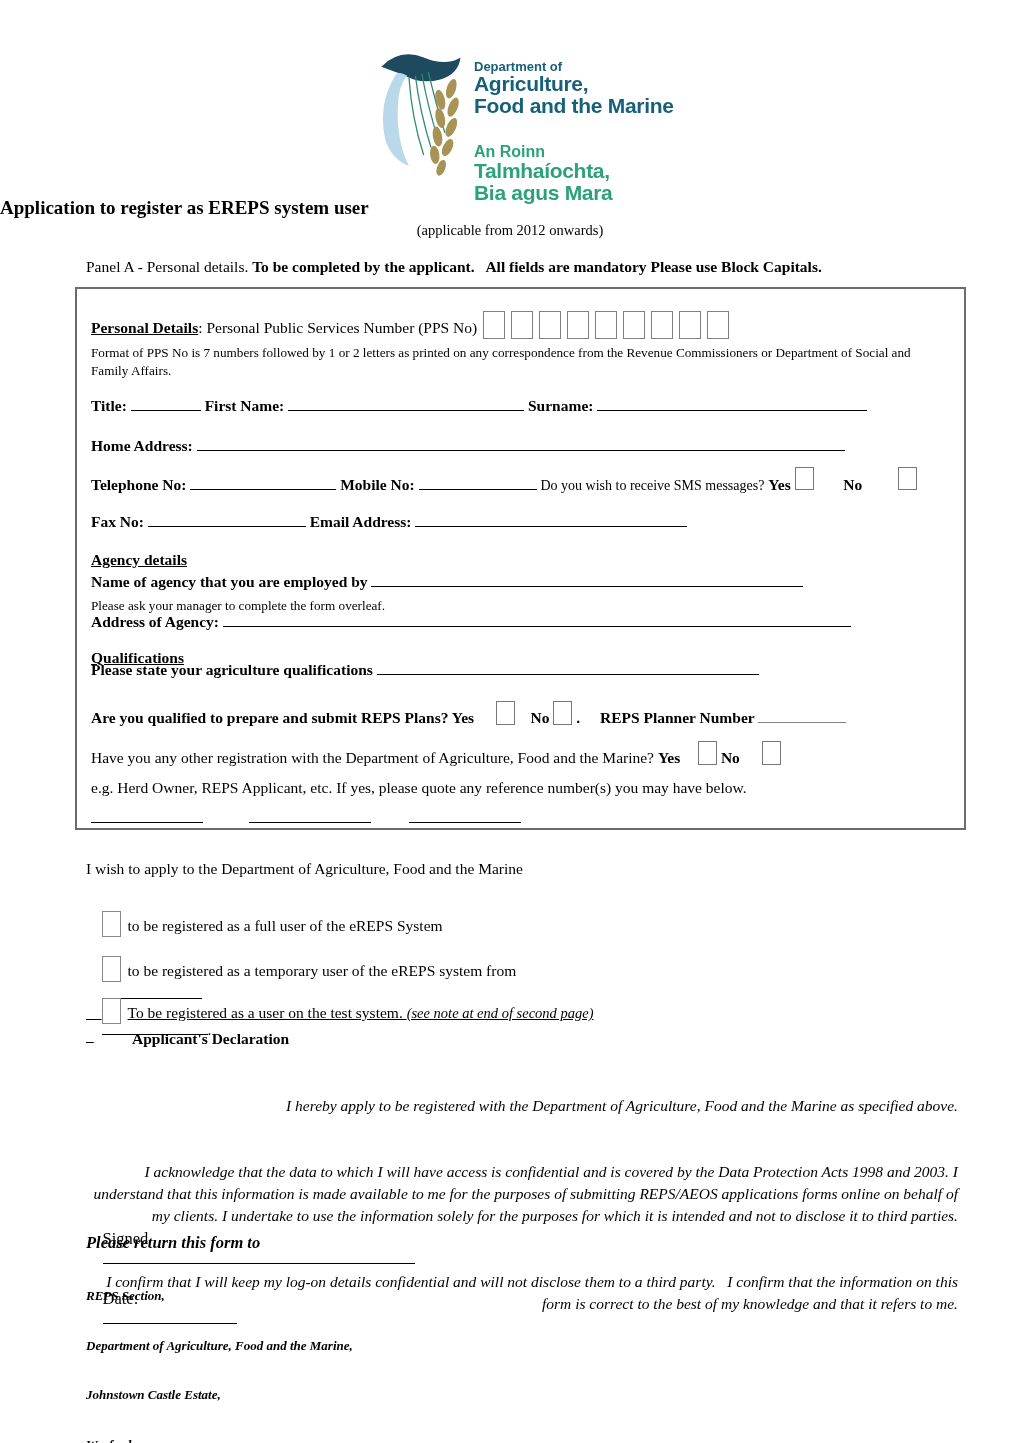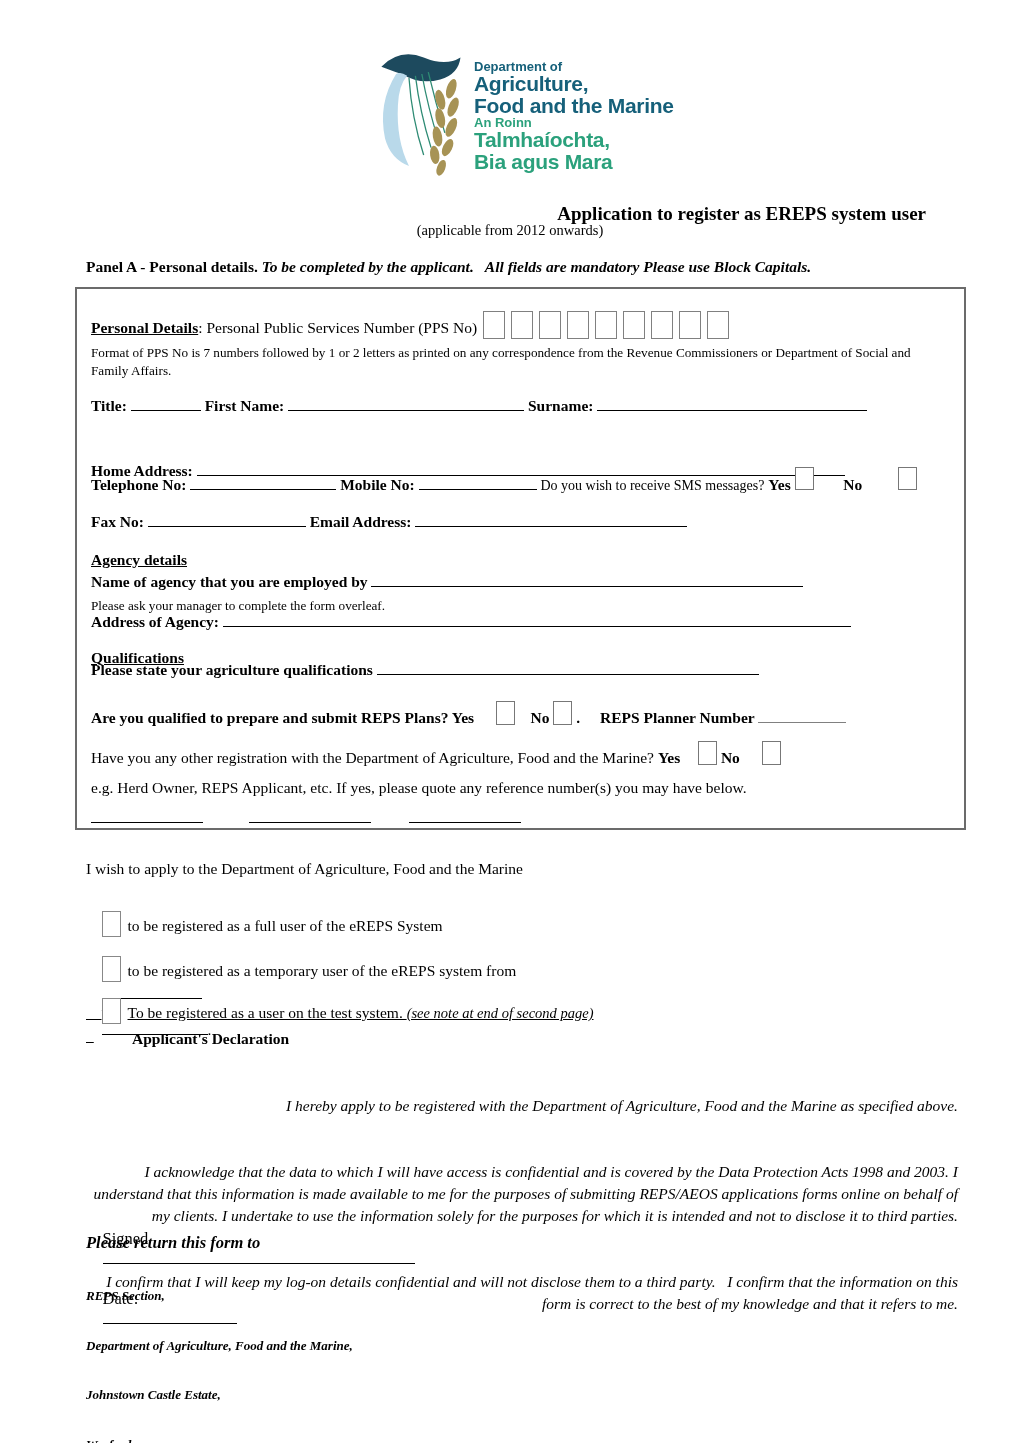--- a/index.html
+++ b/index.html
@@ -4,33 +4,33 @@
 <style>
   html,body{margin:0;padding:0;background:#ffffff;}
   .page{position:relative;width:1020px;height:1443px;background:#fff;overflow:hidden;
         font-family:"Liberation Serif", serif;color:#000;}
   
   .logo{position:absolute;top:44px;left:374px;display:flex;}
   .logo-icon{width:92px;height:152px;}
   .logo-text{margin-left:8px;margin-top:16px;font-family:"Liberation Sans", sans-serif;line-height:1.02;}
   .lg-small{font-size:13px;font-weight:600;color:var(--teal);}
   .lg-big{font-size:21px;font-weight:bold;color:var(--teal);letter-spacing:-0.3px;}
-  .lg-small-g{font-size:13px;font-weight:600;color:var(--green);margin-top:0;}
+  .lg-small-g{font-size:16px;font-weight:600;color:var(--green);margin-top:28px;}
   .lg-big-g{font-size:21px;font-weight:bold;color:var(--green);letter-spacing:-0.3px;}
   .swoosh{fill:var(--dark-teal);}
   .crescent{fill:var(--light-blue);}
   .harpstring{stroke:var(--string-green);stroke-width:1.4;fill:none;}
   .grain{fill:var(--wheat);}
   
-  .doc-title{position:absolute;top:197px;left:0;width:926px;text-align:right;
-             font-size:19px;font-weight:bold;margin-top:6px;}
+  .doc-title{position:absolute;top:197px;left:0;width:926px;text-align:left;
+             font-size:19px;font-weight:bold;}
   .doc-subtitle{position:absolute;top:222px;left:0;width:1020px;text-align:center;font-size:14.5px;}
   .panel-heading{position:absolute;top:258px;left:86px;font-size:15.5px;white-space:pre-wrap;}
-  .panel-heading .ph-bold{font-weight:bold;}
-  .panel-heading .ph-italic{font-weight:bold;font-style:italic;margin-top:36px;}
+  .panel-heading .ph-bold{font-weight:normal;}
+  .panel-heading .ph-italic{font-weight:bold;margin-top:36px;}
   
   .main-box{position:absolute;top:287px;left:75px;width:891px;height:543px;
             border:2px solid #6b6b6b;box-sizing:border-box;background:#fff;}
   .bx{position:absolute;left:14px;font-size:15.5px;white-space:nowrap;}
   .b{font-weight:bold;}
   .u{text-decoration:underline;}
   .small-note{font-size:13.2px;line-height:1.35;white-space:normal;width:848px;}
   .bl{display:inline-block;border-bottom:1.4px solid #000;height:13px;}
   .bl-gray{border-bottom-color:#808080;}
   .ppsbox{display:inline-block;width:20px;height:26px;border:1.4px solid #808080;
@@ -101,21 +101,21 @@
 
     <div class="bx" style="top:108px;">
       <span class="b">Title:</span>
       <span class="bl" style="width:70px;"></span>
       <span class="b">First Name:</span>
       <span class="bl" style="width:236px;"></span>
       <span class="b">Surname:</span>
       <span class="bl" style="width:270px;"></span>
     </div>
 
-    <div class="bx" style="top:148px;margin-top:25px;">
+    <div class="bx" style="top:148px;">
       <span class="b">Home Address:</span>
       <span class="bl" style="width:648px;"></span>
     </div>
 
     <div class="bx" style="top:186px;">
       <span class="b">Telephone No:</span>
       <span class="bl" style="width:146px;"></span>
       <span class="b">Mobile No:</span>
       <span class="bl" style="width:118px;"></span>
       <span class="sms">Do you wish to receive SMS messages?</span>

